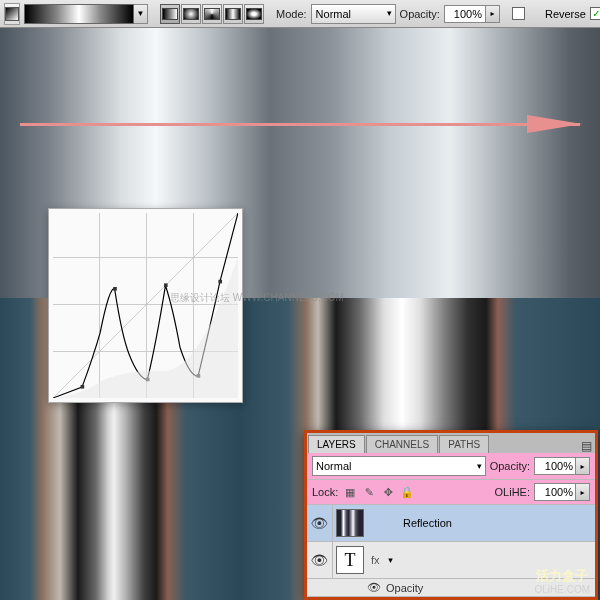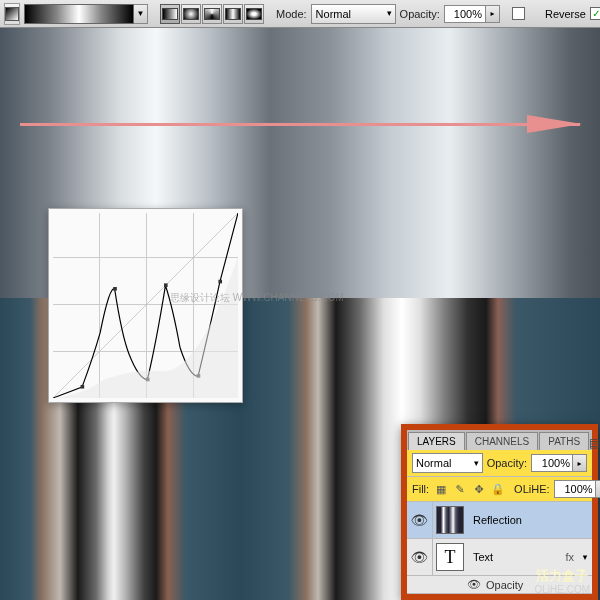--- a/index.html
+++ b/index.html
@@ -27,38 +27,38 @@
 .chk-label{display:flex;align-items:flex-end;gap:20px;}
 
 .curves{position:absolute;top:208px;left:48px;width:195px;height:195px;background:#fafafa;border:1px solid #aaa;box-shadow:0 2px 8px rgba(0,0,0,.3);}
 .curves-grid{position:absolute;inset:4px;background:repeating-linear-gradient(0deg,transparent 0 46px,#ccc 46px 47px),repeating-linear-gradient(90deg,transparent 0 46px,#ccc 46px 47px);}
 .curves svg{position:absolute;inset:4px;width:calc(100% - 8px);height:calc(100% - 8px);}
 
 .wm{position:absolute;top:291px;left:170px;color:#888;font-size:10px;opacity:.6;}
 .wm2{position:absolute;bottom:5px;right:10px;color:#ccc;font-size:10px;opacity:.8;}
 .wm3{position:absolute;bottom:15px;right:12px;color:#fef9c3;font-size:13px;font-weight:bold;opacity:.85;}
 
-.layers-panel{position:absolute;right:2px;bottom:0;width:197px;background:#fde047;border:6px solid #c2410c;box-shadow:0 3px 10px rgba(0,0,0,.5);}
+.layers-panel{position:absolute;right:2px;bottom:0;width:294px;background:#f9a8d4;border:3px solid #c2410c;box-shadow:0 3px 10px rgba(0,0,0,.5);}
 .lp-tabs{display:flex;background:#bbb;height:20px;align-items:flex-end;}
 .lp-tab{padding:3px 8px;color:#444;font-size:10px;border:1px solid #888;border-bottom:none;background:#ccc;margin-left:1px;}
 .lp-tab.active{background:#d8d8d8;color:#000;}
 .lp-row{display:flex;align-items:center;padding:3px 5px;gap:4px;border-bottom:1px solid #bbb;}
 .lp-select{flex:1;height:20px;border:1px solid #888;background:#fff;padding:0 3px;position:relative;display:flex;align-items:center;}
 .lp-select::after{content:"▾";position:absolute;right:3px;font-size:9px;}
 .lp-input{width:42px;height:18px;border:1px solid #888;background:#fff;text-align:right;padding:0 2px;display:inline-flex;align-items:center;justify-content:flex-end;}
 .lock-icons{display:flex;gap:3px;}
 .lock-i{width:16px;height:16px;display:flex;align-items:center;justify-content:center;font-size:11px;color:#555;}
 .layer-list{max-height:120px;overflow:hidden;}
 .layer-item{display:flex;align-items:center;background:#e8e8e8;border-bottom:1px solid #bbb;min-height:36px;}
 .layer-item.sel{background:#b8cee8;}
 .eye{width:26px;height:36px;display:flex;align-items:center;justify-content:center;border-right:1px solid #bbb;color:#333;font-size:14px;}
 .thumb{width:28px;height:28px;margin:3px;border:1px solid #666;background:#fff;}
 .thumb.striped{background:linear-gradient(90deg,#223 0%,#223 15%,#99a 20%,#fff 25%,#556 35%,#223 45%,#99a 55%,#fff 62%,#556 72%,#223 85%,#223 100%);}
 .thumb.txt{display:flex;align-items:center;justify-content:center;font-size:18px;font-family:Georgia,serif;}
-.layer-name{flex:1;padding-left:6px;font-size:11px;color:#000;}
+.layer-name{flex:1;padding-left:6px;font-size:11px;color:#000;margin-left:30px;}
 .fx{color:#555;padding:0 4px;font-size:11px;}
 .fx-drop{width:14px;text-align:center;font-size:9px;}
 .effects-row{display:flex;align-items:center;padding:2px 5px 2px 60px;background:#e8e8e8;font-size:10px;color:#333;border-bottom:1px solid #bbb;}
 .mini-icon{display:inline-block;}
 .t-linear{width:16px;height:12px;background:linear-gradient(90deg,#000,#fff);border:1px solid #444;}
 .t-radial{width:16px;height:12px;background:radial-gradient(circle,#fff,#000);border:1px solid #444;}
 .t-angle{width:16px;height:12px;background:conic-gradient(#fff,#000,#fff);border:1px solid #444;}
 .t-reflected{width:16px;height:12px;background:linear-gradient(90deg,#000,#fff,#000);border:1px solid #444;}
 .t-diamond{width:16px;height:12px;background:radial-gradient(#fff 20%,#000 80%);border:1px solid #444;}
 .gear{width:14px;height:14px;color:#444;font-size:12px;margin-left:auto;}
@@ -153,21 +153,21 @@
       </div>
     <span class="lbl">Opacity:</span>
     <div style="display:flex;">
       <div class="lp-input">
           <span>100%</span>
         </div>
       <div class="arrow-btn">▸</div>
     </div>
   </div>
   <div class="lp-row">
-    <span class="lbl">Fill:</span>
+    <span class="lbl">Lock:</span>
     <div class="lock-icons">
       <div class="lock-i">▦</div>
       <div class="lock-i">✎</div>
       <div class="lock-i">✥</div>
       <div class="lock-i">🔒</div>
     </div>
     <span style="flex:1"></span>
     <span class="lbl">OLiHE:</span>
     <div style="display:flex;">
       <div class="lp-input">
@@ -178,21 +178,20 @@
   </div>
   <div class="layer-list">
     <div class="layer-item sel">
       <div class="eye">👁</div>
       <div class="thumb striped"></div>
       <div class="layer-name">Reflection</div>
     </div>
     <div class="layer-item">
       <div class="eye">👁</div>
       <div class="thumb txt">T</div>
-      <div class="layer-name">Text</div>
       <span class="fx">fx</span>
       <span class="fx-drop">▾</span>
     </div>
     <div class="effects-row">
       <span style="margin-right:5px">👁</span>
       <span>Opacity</span>
     </div>
   </div>
 </div>
 

